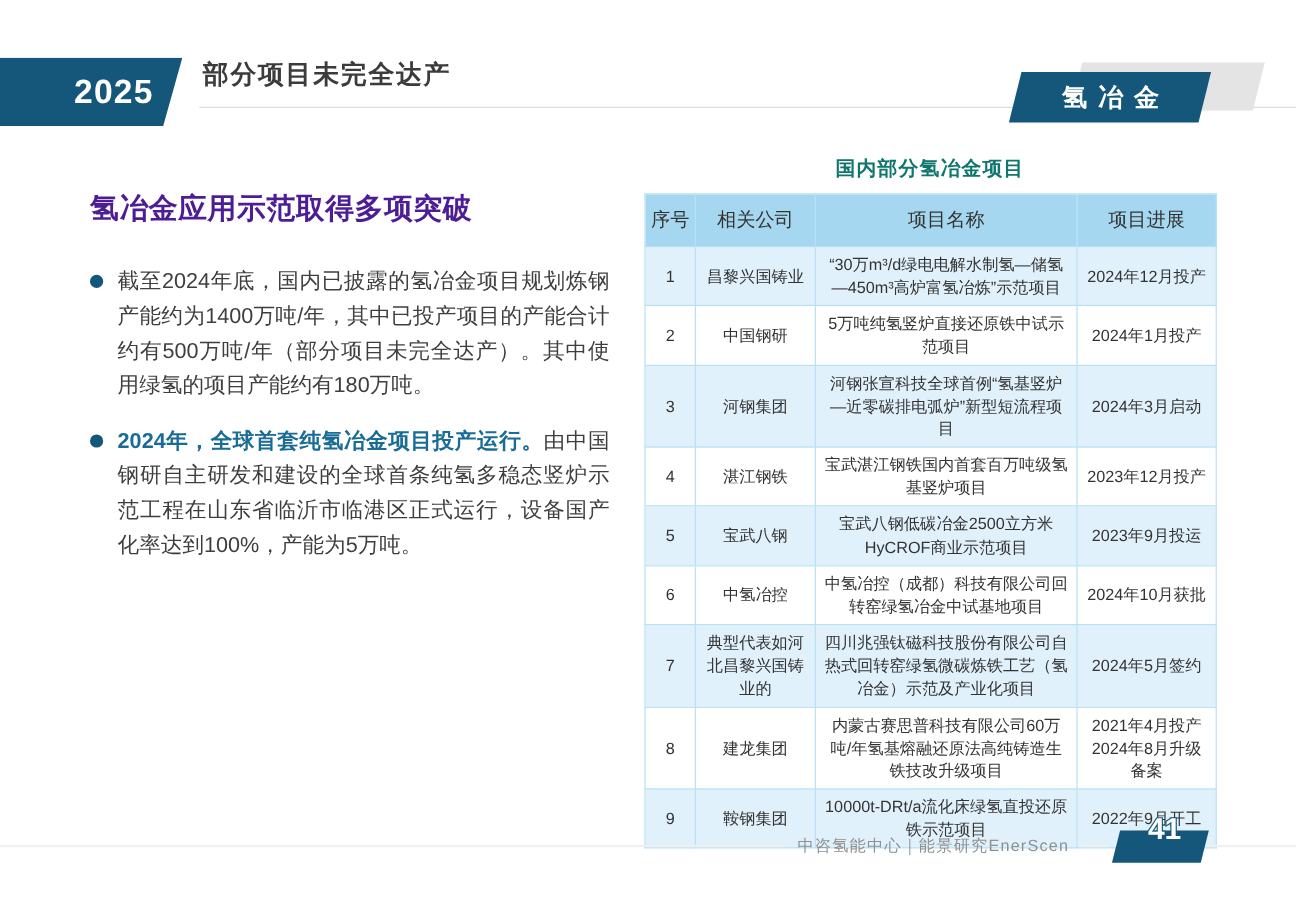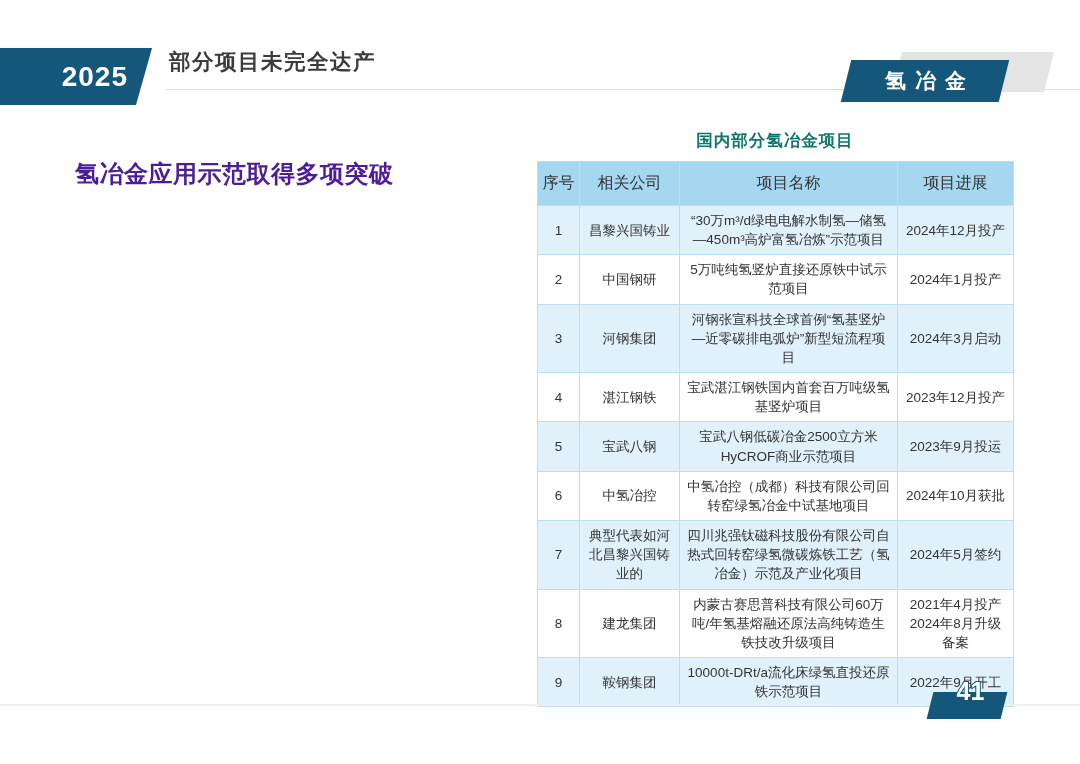--- a/index.html
+++ b/index.html
@@ -90,21 +90,29 @@
 </div>
 <div class="badge-shadow"></div>
 <div class="badge-main">
   <span>氢冶金</span>
 </div>
 
 <div class="left-col">
   <div class="main-heading">氢冶金应用示范取得多项突破</div>
   <div class="bullets">
 
-
+    <div class="bullet">
+      <span class="dot"></span>
+      <div class="btext"><span class="lead"></span><span>截至2024年底，国内已披露的氢冶金项目规划炼钢产能约为1400万吨/年，其中已投产项目的产能合计约有500万吨/年（部分项目未完全达产）。其中使用绿氢的项目产能约有180万吨。</span></div>
+    </div>
+
+    <div class="bullet">
+      <span class="dot"></span>
+      <div class="btext"><span class="lead">2024年，全球首套纯氢冶金项目投产运行。</span><span>由中国钢研自主研发和建设的全球首条纯氢多稳态竖炉示范工程在山东省临沂市临港区正式运行，设备国产化率达到100%，产能为5万吨。</span></div>
+    </div>
 
 
   </div>
 </div>
 
 <div class="right-col">
   <div class="table-title">国内部分氢冶金项目</div>
   <table class="projects">
     <colgroup>
       <col style="width:42px">
@@ -175,18 +183,19 @@
           <td class="c1">鞍钢集团</td>
           <td class="c2">10000t-DRt/a流化床绿氢直投还原铁示范项目</td>
           <td class="c3">2022年9月开工</td>
         </tr>
       </tbody>
   </table>
 </div>
 
 <div class="footer">
   <div class="fline grow"></div>
+  <span class="ftext">中咨氢能中心｜能景研究EnerScen</span>
   <div class="fdash"></div>
   <div class="page-badge">
     <span class="page-num">41</span>
   </div>
   <div class="fline end"></div>
 </div>
 
 </body></html>

